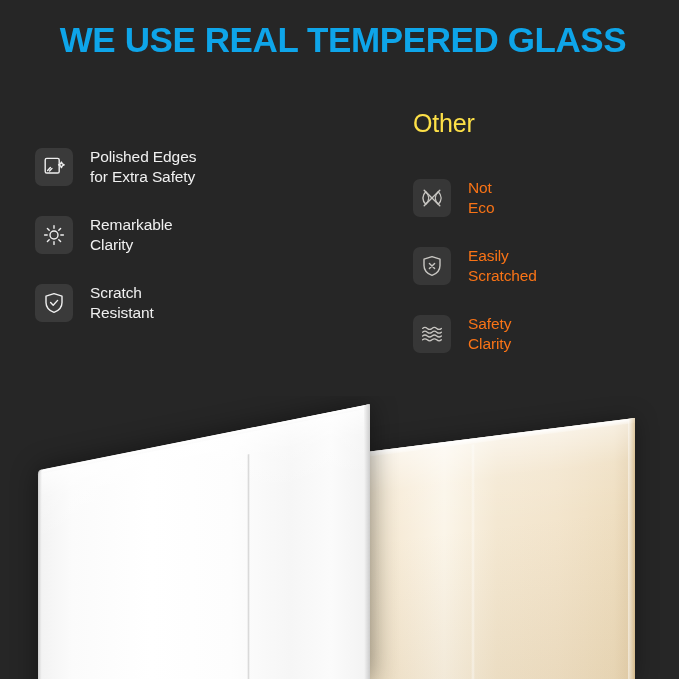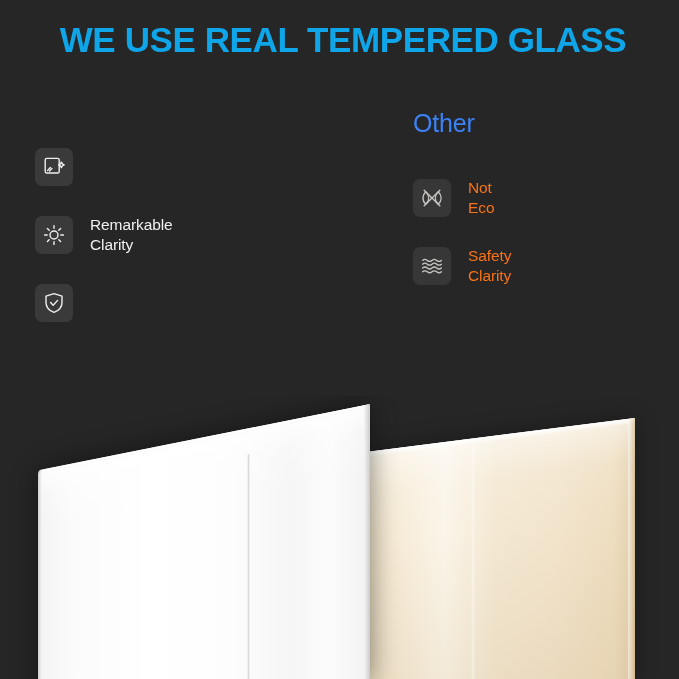--- a/index.html
+++ b/index.html
@@ -42,21 +42,21 @@
 
   .col-title {
     font-size: 25px;
     line-height: 31px;
     font-weight: 400;
     letter-spacing: -0.2px;
     margin: 0 0 0 0;
   }
   .col-title .l2 { display: block; }
   .col-left  .col-title { color: #f2f2f2; }
-  .col-right .col-title { color: #3b82f6; }
+  .col-right .col-title { color: #fde047; }
 
   
   .features {
     margin-top: 38px;
   }
   .feature {
     display: flex;
     align-items: flex-start;
     height: 68px;
   }
@@ -226,20 +226,24 @@
     <div class="features">
 
       <div class="feature">
         <span class="icon-tile">
           <svg width="24" height="24" viewBox="0 0 24 24" fill="none" stroke="#efefef" stroke-width="1.4" stroke-linecap="round" stroke-linejoin="round">
             <rect x="3.2" y="3.4" width="14" height="14.6" rx="1.6"></rect>
             <path d="M5.6 15.6 L8.4 12.6 M7.6 16.0 L10.0 13.4"></path>
             <path d="M19.4 7.0 l0.95 1.85 1.85 0.95 -1.85 0.95 -0.95 1.85 -0.95 -1.85 -1.85 -0.95 1.85 -0.95 Z"></path>
           </svg>
         </span>
+        <span class="feature-text">
+          <span>Polished Edges</span>
+          <span class="l2">for Extra Safety</span>
+        </span>
       </div>
 
       <div class="feature">
         <span class="icon-tile">
           <svg width="24" height="24" viewBox="0 0 24 24" fill="none" stroke="#efefef" stroke-width="1.4" stroke-linecap="round">
             <circle cx="12" cy="12" r="4"></circle>
             <path d="M12 2.6 V5.2 M12 18.8 V21.4 M2.6 12 H5.2 M18.8 12 H21.4
                      M5.4 5.4 L7.2 7.2 M16.8 16.8 L18.6 18.6
                      M18.6 5.4 L16.8 7.2 M7.2 16.8 L5.4 18.6"></path>
           </svg>
@@ -251,20 +255,24 @@
       </div>
 
       <div class="feature">
         <span class="icon-tile">
           <svg width="24" height="24" viewBox="0 0 24 24" fill="none" stroke="#efefef" stroke-width="1.4" stroke-linecap="round" stroke-linejoin="round">
             <path d="M12 2.6 L20 5.2 V11.4 C20 16.2 16.6 19.6 12 21.4
                      C7.4 19.6 4 16.2 4 11.4 V5.2 Z"></path>
             <path d="M8.6 11.6 L11.2 14.2 L15.6 9.4"></path>
           </svg>
         </span>
+        <span class="feature-text">
+          <span>Scratch</span>
+          <span class="l2">Resistant</span>
+        </span>
       </div>
 
     </div>
   </div>
 
   <div class="col col-right">
     <div class="col-title">
       <span>Other</span>
     </div>
 
@@ -278,20 +286,33 @@
             <path d="M4.2 4.2 L19.8 19.8"></path>
             <path d="M19.8 4.2 L4.2 19.8"></path>
           </svg>
         </span>
         <span class="feature-text">
           <span>Not</span>
           <span class="l2">Eco</span>
         </span>
       </div>
 
+      <div class="feature">
+        <span class="icon-tile">
+          <svg width="24" height="24" viewBox="0 0 24 24" fill="none" stroke="#c8c6c2" stroke-width="1.4" stroke-linecap="round" stroke-linejoin="round">
+            <path d="M12 2.6 L20 5.2 V11.4 C20 16.2 16.6 19.6 12 21.4
+                     C7.4 19.6 4 16.2 4 11.4 V5.2 Z"></path>
+            <path d="M9.4 9.4 L14.6 14.6 M14.6 9.4 L9.4 14.6"></path>
+          </svg>
+        </span>
+        <span class="feature-text">
+          <span>Easily</span>
+          <span class="l2">Scratched</span>
+        </span>
+      </div>
 
       <div class="feature">
         <span class="icon-tile">
           <svg width="24" height="24" viewBox="0 0 24 24" fill="none" stroke="#c8c6c2" stroke-width="1.3" stroke-linecap="round">
             <path d="M2.6 6.4 q2.35 -2 4.7 0 t4.7 0 t4.7 0 t4.7 0"></path>
             <path d="M2.6 10.2 q2.35 -2 4.7 0 t4.7 0 t4.7 0 t4.7 0"></path>
             <path d="M2.6 14.0 q2.35 -2 4.7 0 t4.7 0 t4.7 0 t4.7 0"></path>
             <path d="M2.6 17.8 q2.35 -2 4.7 0 t4.7 0 t4.7 0 t4.7 0"></path>
           </svg>
         </span>

